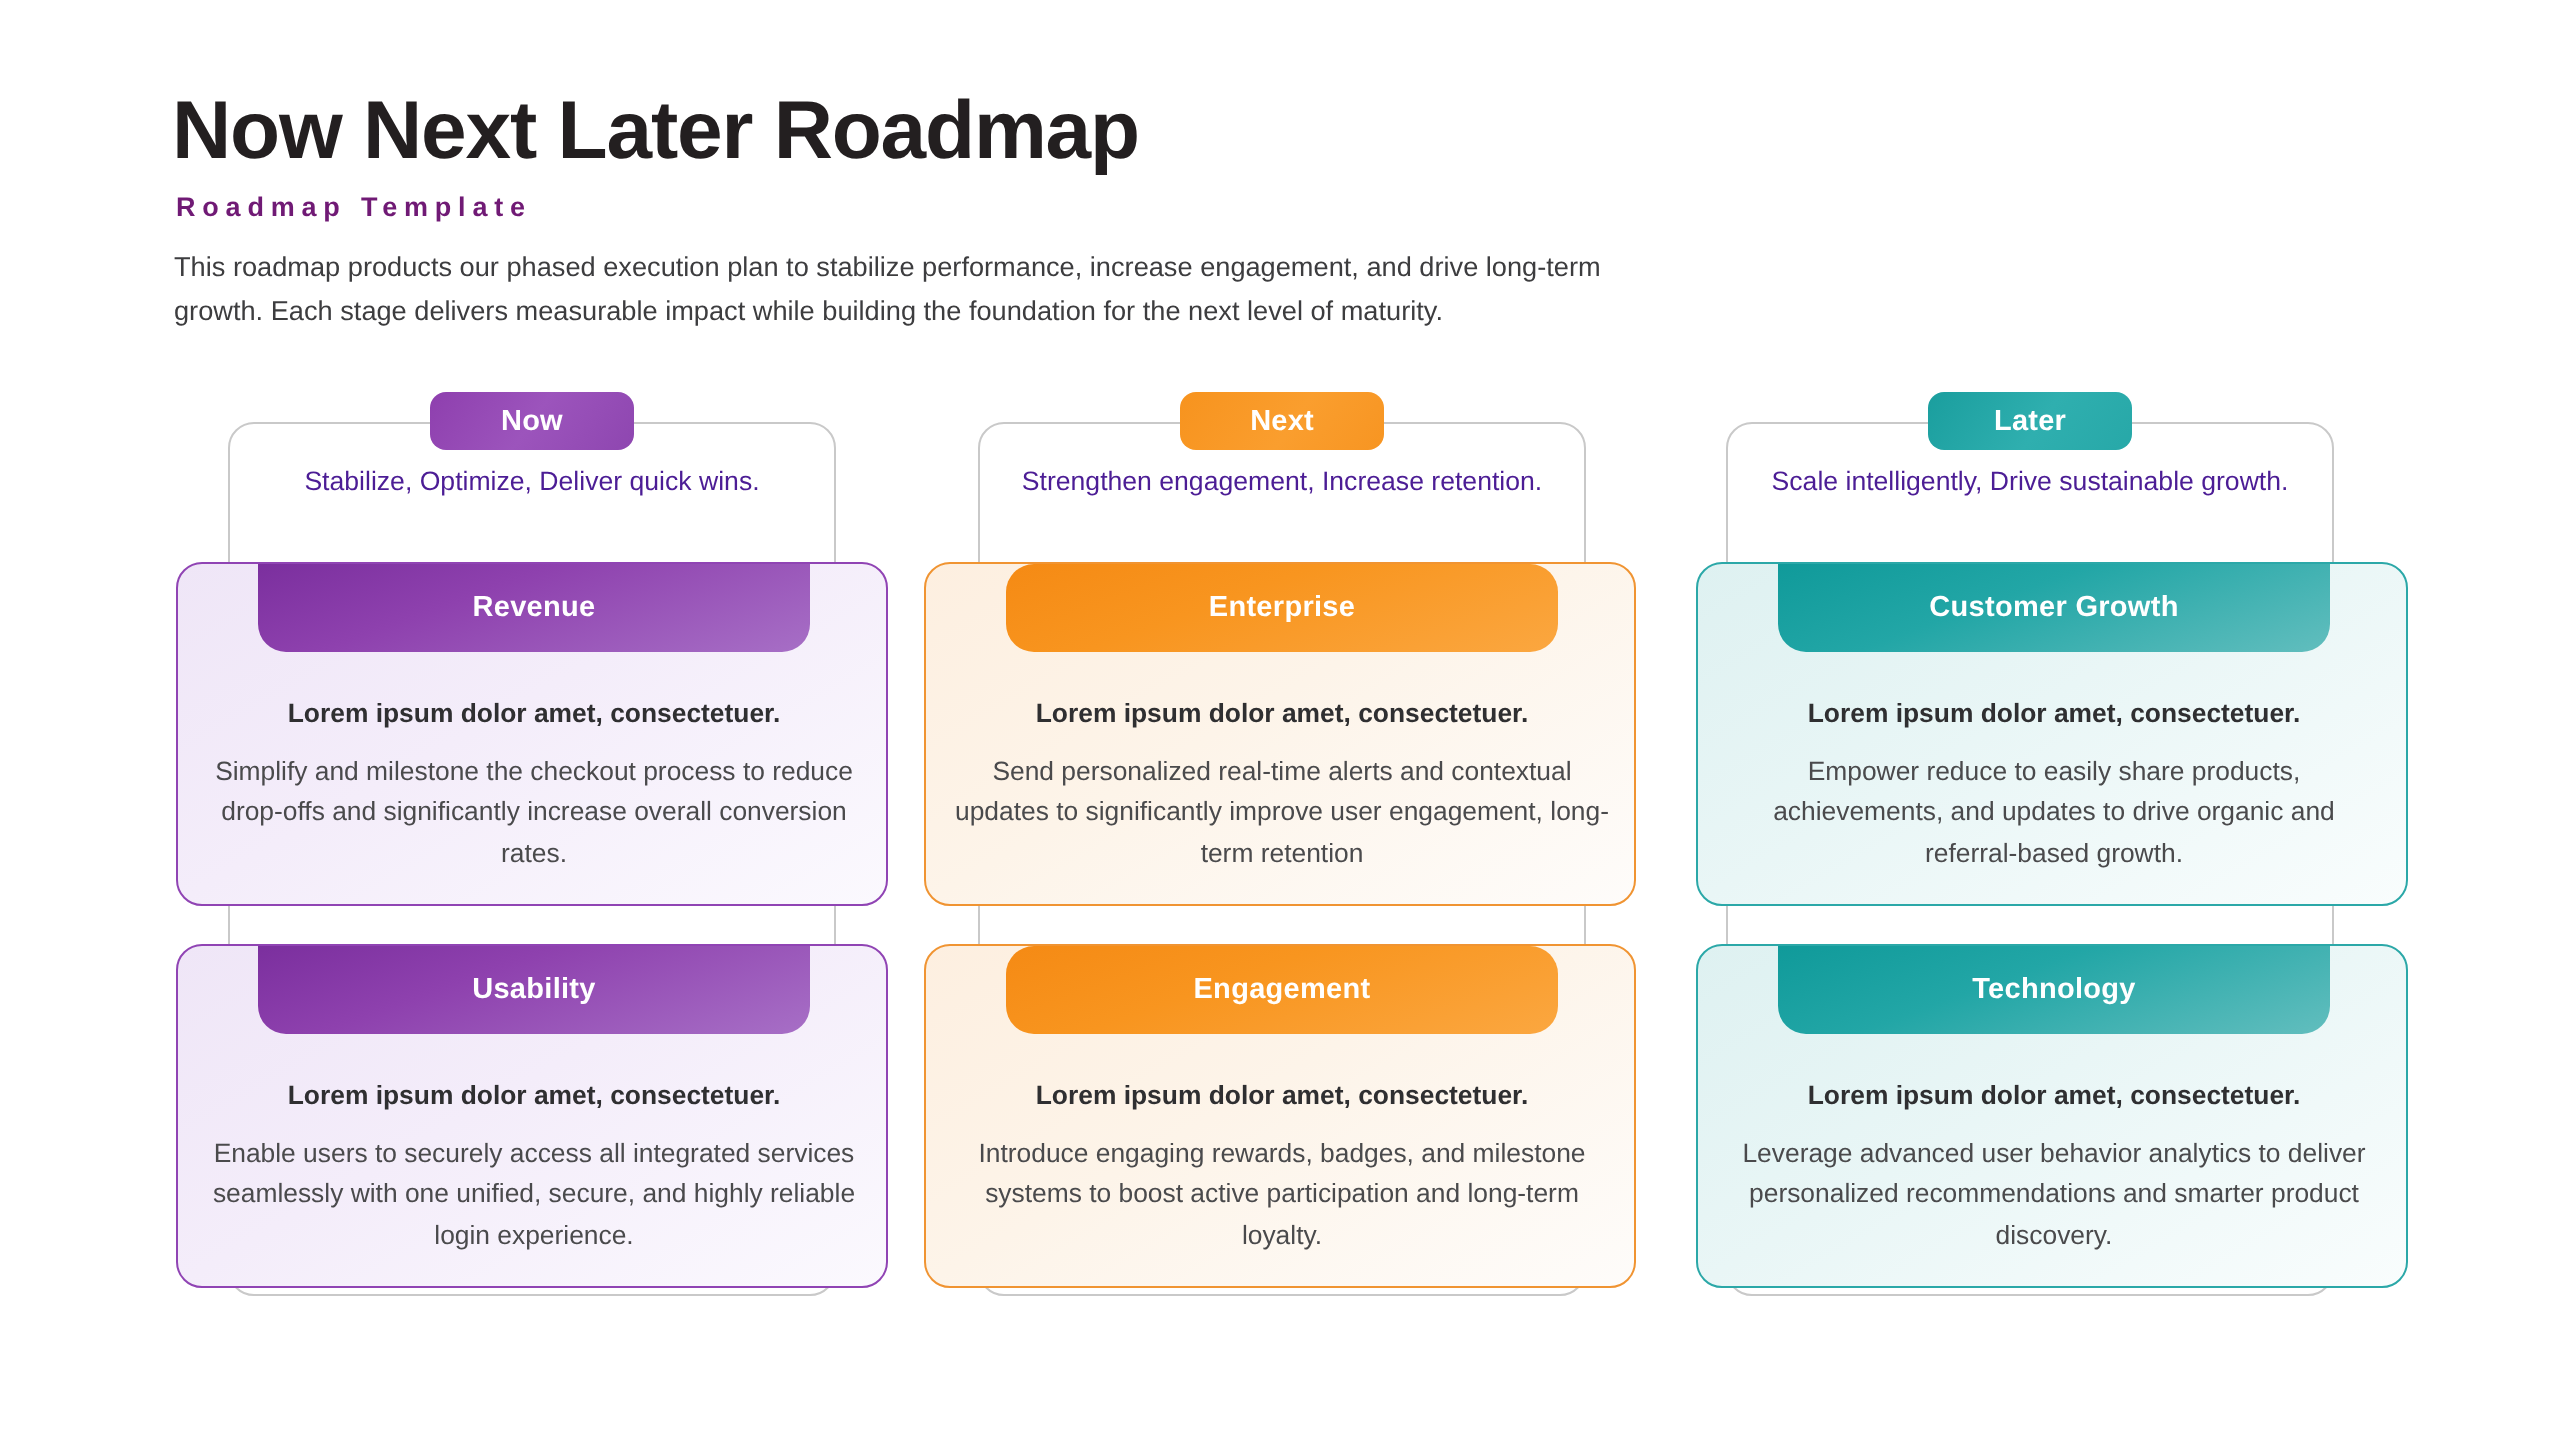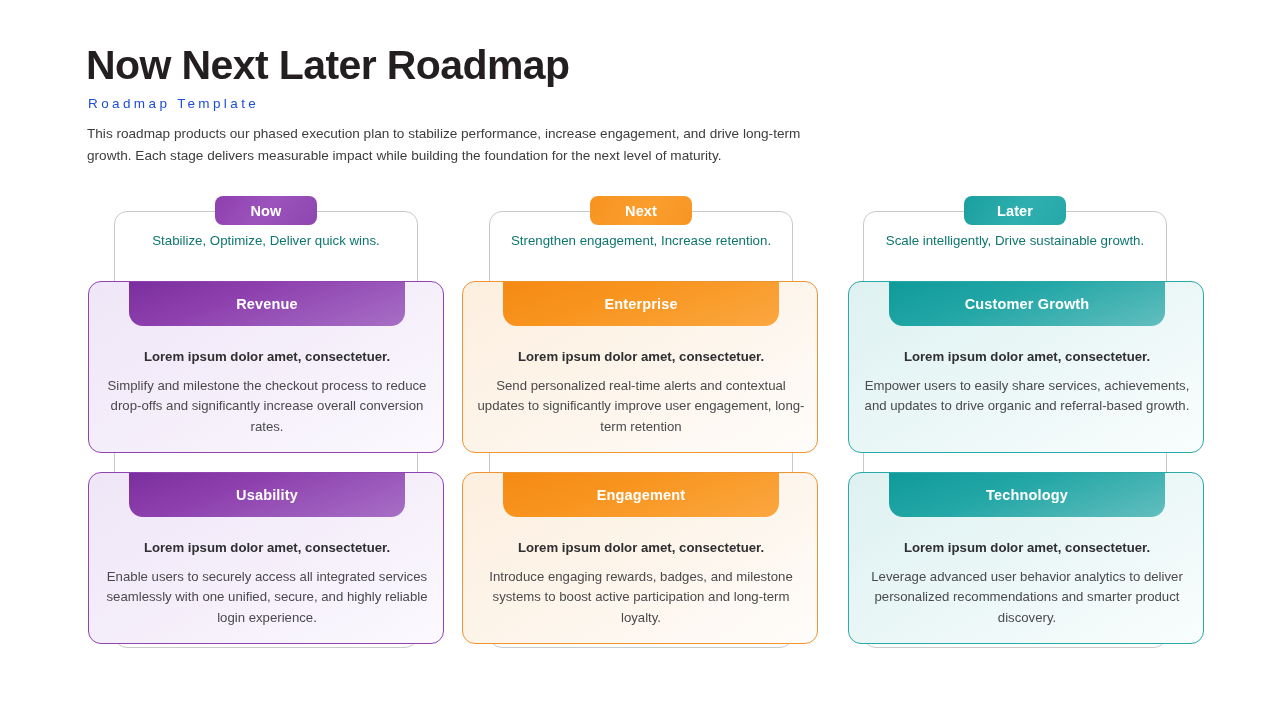--- a/index.html
+++ b/index.html
@@ -12,22 +12,22 @@
   .slide { position: relative; width: 1280px; height: 720px; background: #fff; }
 
   
   .page-title {
     position: absolute; left: 86px; top: 40px;
     font-size: 41px; font-weight: bold; letter-spacing: -0.6px;
     color: #231f20; line-height: 50px; white-space: nowrap;
   }
   .page-subtitle {
     position: absolute; left: 88px; top: 95px;
-    font-size: 13.5px; font-weight: normal; letter-spacing: 3.4px;
-    color: #1d4ed8; line-height: 18px; white-space: nowrap; text-align: center;
+    font-size: 13.5px; font-weight: bold; letter-spacing: 3.4px;
+    color: #701a75; line-height: 18px; white-space: nowrap; text-align: center;
   }
   .page-desc {
     position: absolute; left: 87px; top: 123px; width: 736px;
     font-size: 13.6px; color: #3d3d3f; line-height: 21.5px;
   }
 
   
   .col { position: absolute; top: 211px; width: 304px; }
   .col-1 { left: 114px; }
   .col-2 { left: 489px; }
@@ -52,21 +52,21 @@
     letter-spacing: 0.1px;
     z-index: 6;
   }
   .pill-now  { background: linear-gradient(125deg,#8E3FAE 0%, #9C54BC 50%, #8E46B0 100%); }
   .pill-next { background: linear-gradient(125deg,#F7931E 0%, #FA9E2E 55%, #F79522 100%); text-align: center; }
   .pill-later{ background: linear-gradient(125deg,#1A9E9E 0%, #2FAFAF 55%, #27A8A8 100%); }
 
   .stage-caption {
     position: absolute; top: 21px; left: 0; width: 304px;
     text-align: center;
-    font-size: 13.3px; color: #0f766e; line-height: 18px;
+    font-size: 13.3px; color: #4c1d95; line-height: 18px;
   }
 
   
   .card {
     position: absolute; left: 88px; width: 356px; height: 172px;
     border-radius: 13px;
     border: 1px solid #bdbdbd;
     overflow: hidden;
     z-index: 5;
   }
@@ -81,21 +81,21 @@
 
   .card-head {
     position: absolute; top: 0; left: 40px;
     width: 276px; height: 44px;
     border-radius: 0 0 14px 14px;
     display: flex; align-items: center; justify-content: center;
     font-size: 14.5px; font-weight: bold; color: #ffffff;
     letter-spacing: 0.15px;
   }
   .head-purple { background: linear-gradient(160deg,#7B2F9E 0%, #8E41AE 38%, #A76FC6 100%); }
-  .head-orange { background: linear-gradient(160deg,#F58A14 0%, #F8951F 40%, #FBA740 100%); }
+  .head-orange { background: linear-gradient(160deg,#F58A14 0%, #F8951F 40%, #FBA740 100%); border-radius: 14px; }
   .head-teal   { background: linear-gradient(160deg,#109A9A 0%, #22A6A6 40%, #62BEBE 100%); }
 
   .card-lead {
     position: absolute; top: 66px; left: 14px; width: 328px;
     text-align: center;
     font-size: 13.2px; font-weight: bold; color: #2f2f31;
     line-height: 18px;
   }
   .card-body {
     position: absolute; top: 94px; left: 14px; width: 328px;
@@ -150,21 +150,21 @@
 
   <div class="card card-bot c2 card-orange">
     <div class="card-head head-orange">Engagement</div>
     <div class="card-lead">Lorem ipsum dolor amet, consectetuer.</div>
     <div class="card-body">Introduce engaging rewards, badges, and milestone systems to boost active participation and long-term loyalty.</div>
   </div>
 
   <div class="card card-top c3 card-teal">
     <div class="card-head head-teal">Customer Growth</div>
     <div class="card-lead">Lorem ipsum dolor amet, consectetuer.</div>
-    <div class="card-body">Empower users to easily share services, achievements, and updates to drive organic and referral-based growth.</div>
+    <div class="card-body">Empower reduce to easily share products, achievements, and updates to drive organic and referral-based growth.</div>
   </div>
 
   <div class="card card-bot c3 card-teal">
     <div class="card-head head-teal">Technology</div>
     <div class="card-lead">Lorem ipsum dolor amet, consectetuer.</div>
     <div class="card-body">Leverage advanced user behavior analytics to deliver personalized recommendations and smarter product discovery.</div>
   </div>
 
 </div>
 

